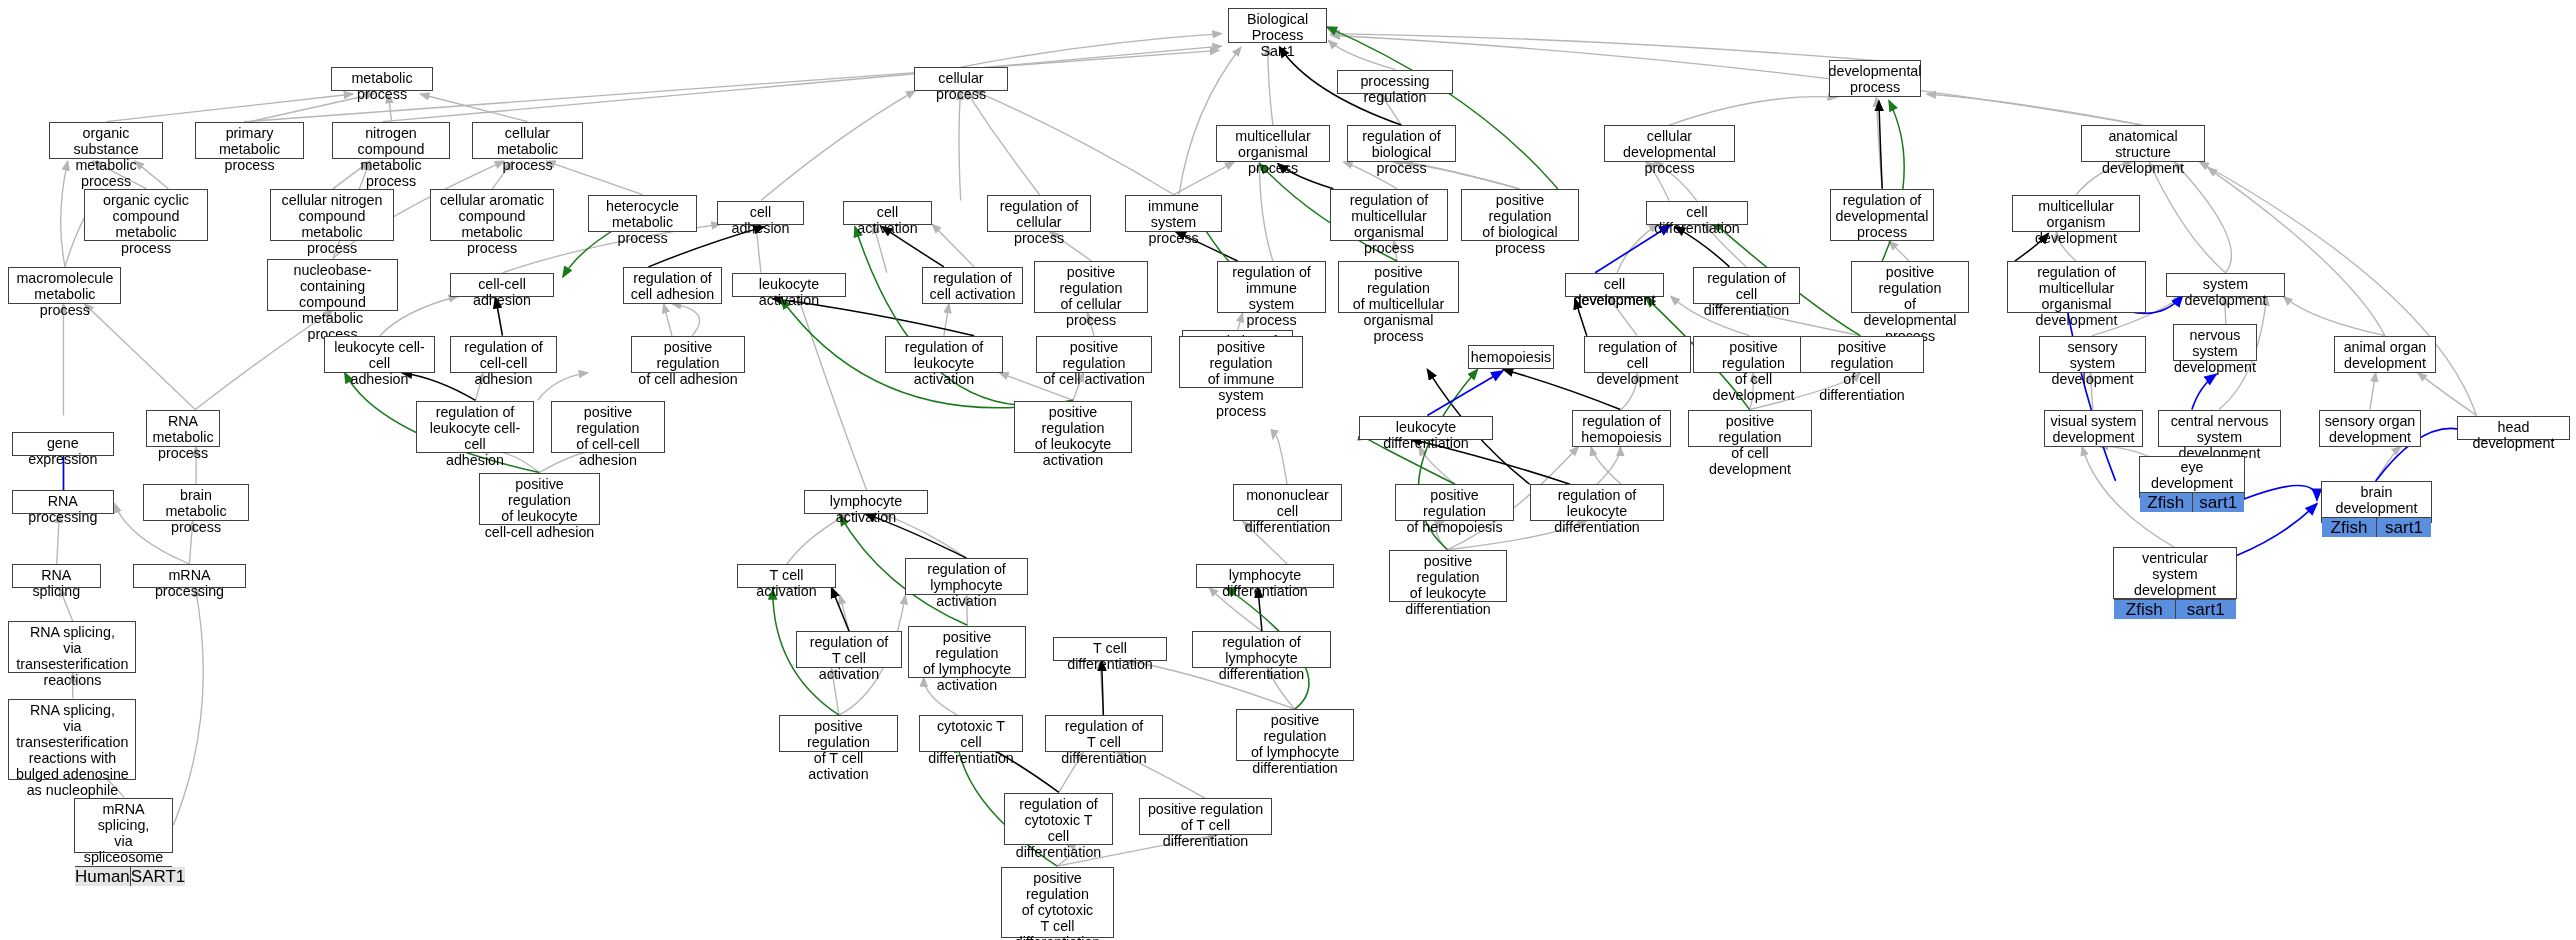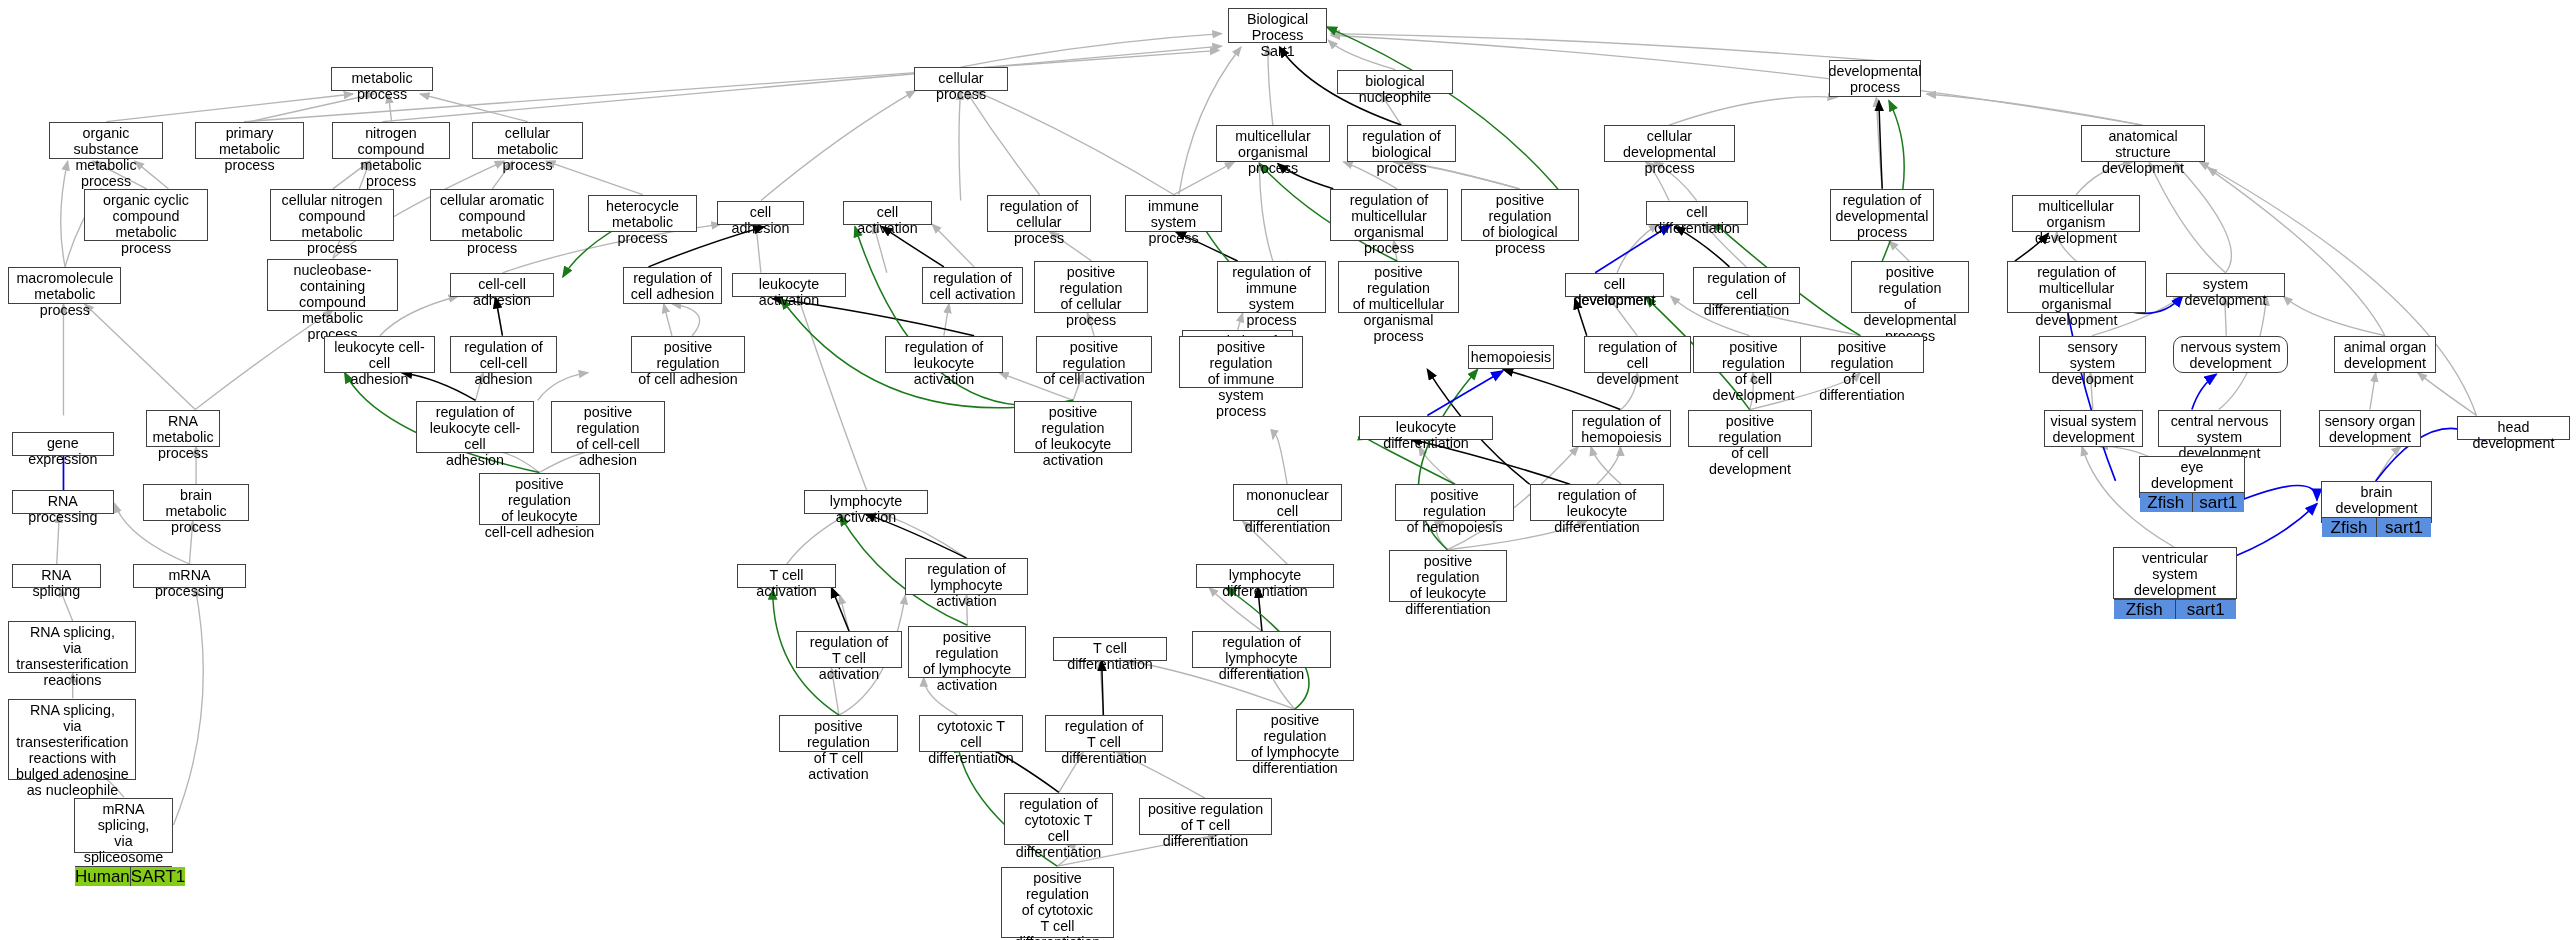--- a/index.html
+++ b/index.html
@@ -6,21 +6,21 @@
   body{font-family:"Liberation Sans","DejaVu Sans",sans-serif;}
   #canvas{position:relative;width:2576px;height:940px;background:#fff;overflow:hidden;}
   #edges{position:absolute;left:0;top:0;width:2576px;height:940px;}
   .node{position:absolute;box-sizing:border-box;background:#ffffff;border:1.7px solid #404040;
         display:flex;flex-direction:column;align-items:stretch;justify-content:flex-start;}
   .node .lbl{flex:1;display:flex;align-items:center;justify-content:center;text-align:center;
              font-size:14.3px;line-height:16px;color:#000;padding:1.7px 4.2px;white-space:pre-line;}
   .ann{display:flex;border-top:1.7px solid #404040;height:18.5px;}
   .ann span{flex:1;display:flex;align-items:center;justify-content:center;font-size:17px;color:#000;}
   .ann span+span{border-left:1.7px solid #404040;}
-  .ann.red span{background:#84cc16;text-align:center;}
+  .ann.red span{background:#e5e5e5;text-align:center;}
   .ann.blue span{background:#5a8fe0;}
 </style>
 </head>
 <body>
 
 <div id="canvas">
   <svg id="edges" viewBox="0 0 3068 1120">
     <defs>
       <marker id="ag" markerWidth="9" markerHeight="9" refX="7" refY="3.2" orient="auto">
         <path d="M0,0 L8,3.2 L0,6.4 z" fill="#b5b5b5"></path>
@@ -214,21 +214,21 @@
       <div class="lbl">Biological Process
 Sart1</div>
     </div>
     <div class="node" style="left: 331px; top: 67px; width: 102px; height: 23.5px;">
       <div class="lbl">metabolic process</div>
     </div>
     <div class="node" style="left: 914px; top: 67px; width: 94px; height: 23.5px;">
       <div class="lbl">cellular process</div>
     </div>
     <div class="node" style="left: 1337px; top: 70px; width: 116px; height: 23.5px;">
-      <div class="lbl">biological nucleophile</div>
+      <div class="lbl">processing regulation</div>
     </div>
     <div class="node" style="left: 1829px; top: 60px; width: 92px; height: 37px;">
       <div class="lbl">developmental
 process</div>
     </div>
     <div class="node" style="left: 49px; top: 122px; width: 114px; height: 37px;">
       <div class="lbl">organic substance
 metabolic process</div>
     </div>
     <div class="node" style="left: 195px; top: 122px; width: 109px; height: 37px;">
@@ -408,21 +408,21 @@
 of cell development</div>
     </div>
     <div class="node" style="left: 1800px; top: 336px; width: 124px; height: 37px;">
       <div class="lbl">positive regulation
 of cell differentiation</div>
     </div>
     <div class="node" style="left: 2039px; top: 336px; width: 107px; height: 37px;">
       <div class="lbl">sensory system
 development</div>
     </div>
-    <div class="node" style="left: 2173px; top: 336px; width: 115px; height: 37px; border-radius: 10px;">
+    <div class="node" style="left: 2173px; top: 324px; width: 84px; height: 37px;">
       <div class="lbl">nervous system
 development</div>
     </div>
     <div class="node" style="left: 2334px; top: 336px; width: 102px; height: 37px;">
       <div class="lbl">animal organ
 development</div>
     </div>
     <div class="node" style="left: 416px; top: 401px; width: 118px; height: 52px;">
       <div class="lbl">regulation of
 leukocyte cell-cell

